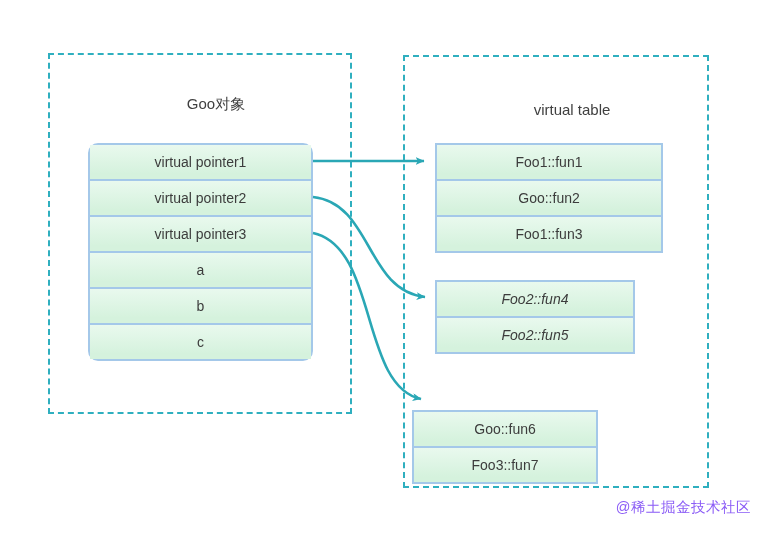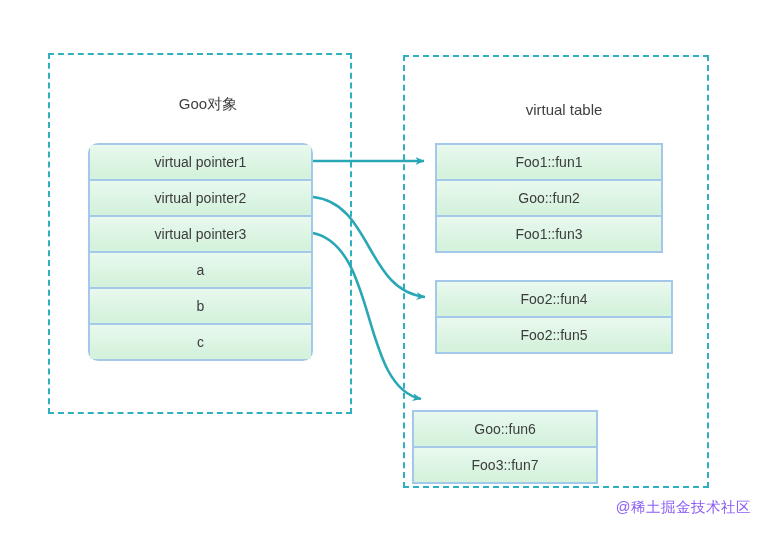--- a/index.html
+++ b/index.html
@@ -13,21 +13,21 @@
   .dashed-box {
     position:absolute;
     box-sizing:border-box;
     border:2px dashed #2fafbf;
     background:transparent;
   }
   .left-box  { left:48px;  top:53px; width:304px; height:361px; }
   .right-box { left:403px; top:55px; width:306px; height:433px; }
   .box-title {
     position:absolute;
-    left:8px; width:100%;
+    left:16px; width:100%;
     text-align:center;
     color:#3f3f3f;
     font-size:15px;
   }
   .left-title  { top:40px; }
   .right-title { top:44px; }
   .vtable {
     position:absolute;
     box-sizing:border-box;
     border:2px solid #a4c8e9;
@@ -38,21 +38,21 @@
     line-height:34px;
     text-align:center;
     font-size:14px;
     color:#3c3c3c;
     background:linear-gradient(180deg,#e9f9ee 0%, #d5f2dd 85%);
     border-bottom:2px solid #a4c8e9;
   }
   .vrow:last-child { border-bottom:none; height:34px; }
   .left-table { left:88px;  top:143px; width:225px;border-radius:10px; }
   .table-1    { left:435px; top:143px; width:228px; }
-  .table-2    { left:435px; top:280px; width:238px; }
+  .table-2    { left:435px; top:280px; width:200px;font-style:italic; }
   .table-3    { left:412px; top:383px; width:186px;margin-top:27px; }
   .arrow-layer {
     position:absolute; left:0; top:0;
     width:763px; height:534px;
     pointer-events:none;
   }
   .watermark {
     position:absolute;
     right:12px; top:498px;
     color:#8b5cf6;

